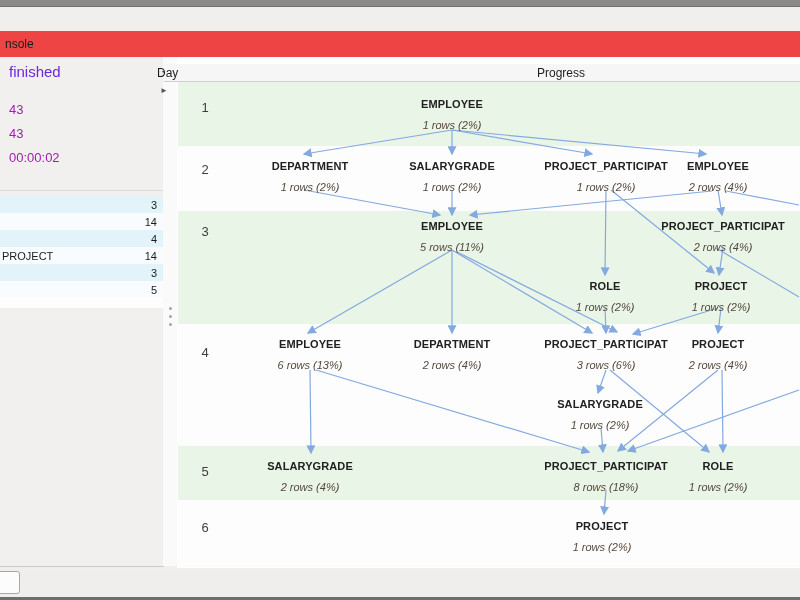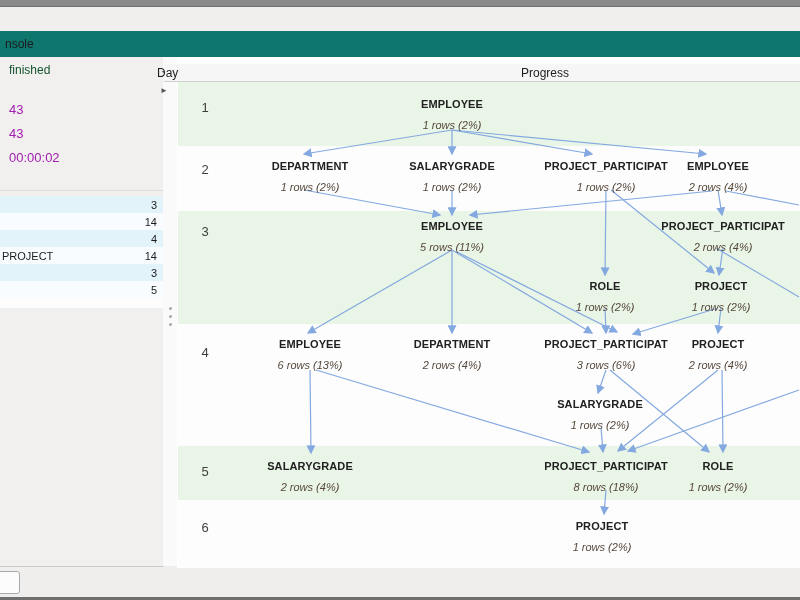--- a/index.html
+++ b/index.html
@@ -6,47 +6,47 @@
   #canvas{position:relative;width:800px;height:600px;overflow:hidden;
           background:#f0efee;font-family:"Liberation Sans",sans-serif;
           -webkit-font-smoothing:antialiased;}
   .abs{position:absolute;}
 
   
   .top-strip{left:0;top:0;width:800px;height:6px;background:#8a8a8a;border-bottom:1px solid #6f6f6f;}
   .title-bar{left:0;top:7px;width:800px;height:24px;background:#ffffff;}
   .title-text{left:0;top:5px;font-size:12px;color:#1b1b1b;white-space:nowrap;}
   .min-btn{left:770px;top:0;width:30px;height:24px;display:flex;align-items:center;justify-content:center;color:#333;font-size:12px;cursor:default;}
-  .menu-bar{left:0;top:31px;width:800px;height:26px;background:#0f766e;border-bottom:6px solid #4c1d95;}
+  .menu-bar{left:0;top:31px;width:800px;height:26px;background:#ef4444;border-bottom:6px solid #4c1d95;}
   .menu-item{left:2px;top:6px;font-size:12px;color:#1b1b1b;padding:0 3px;}
 
   
   .left-panel{left:0;top:57px;width:163px;height:509px;background:#f1f0ef;
               border-right:1px solid #d4d4d4;border-bottom:1px solid #cbcbcb;}
-  .lp-header{left:9px;top:6px;font-size:12px;color:#14532d;text-align:center;}
+  .lp-header{left:9px;top:6px;font-size:15px;color:#6d28d9;text-align:center;}
   .lp-stat{left:9px;font-size:13px;color:#a21caf;}
   .lp-divider{left:0;top:133px;width:163px;height:1px;background:#dcdcdc;}
   .lp-table{left:0;top:139px;width:163px;height:112px;background:#fdfdfd;}
   .lp-row{position:relative;width:163px;height:17px;display:flex;align-items:center;font-size:11px;color:#1c1c1c;}
   .lp-row.blue{background:#e2f3fa;}
   .lp-row.lite{background:#f8fcfe;}
   .lp-name{position:absolute;left:2px;white-space:nowrap;}
   .lp-val{position:absolute;right:6px;text-align:right;}
 
   
   .splitter{left:163px;top:57px;width:14px;height:509px;background:#fafafa;border-right:1px solid #d0d0d0;cursor:col-resize;}
   .grip-dot{left:6px;width:3px;height:3px;border-radius:50%;background:#a6a6a6;}
   .collapse-arrow{left:160px;top:67px;font-size:8px;color:#555;}
   .row-marker{left:160px;top:86px;font-size:8px;color:#555;}
 
   
   .dg-panel{left:177px;top:57px;width:623px;height:511px;background:#ffffff;}
   .dg-header{left:164px;top:64px;width:636px;height:17px;background:#f6f6f6;border-bottom:1px solid #cfcfcf;}
   .dg-day-label{left:157px;top:66px;font-size:12px;color:#1d1d1d;}
-  .dg-progress-label{left:505px;top:66px;width:80px;text-align:center;font-size:12px;color:#1d1d1d;}
+  .dg-progress-label{left:505px;top:66px;width:80px;text-align:right;font-size:12px;color:#1d1d1d;}
   .band{left:178px;width:622px;background:#fdfdfd;}
   .band.shaded{background:#e9f5e6;}
   .day-num{left:192px;width:26px;text-align:center;font-size:13px;color:#3e3e3e;}
 
   #edge-svg{left:0;top:0;width:800px;height:600px;pointer-events:none;}
 
   .node{width:132px;margin-left:-66px;text-align:center;white-space:nowrap;overflow:hidden;}
   .node-label{font-size:11px;font-weight:600;color:#212121;letter-spacing:.1px;}
   .node-rows{font-size:11px;font-style:italic;color:#55483b;margin-top:9px;}
 

